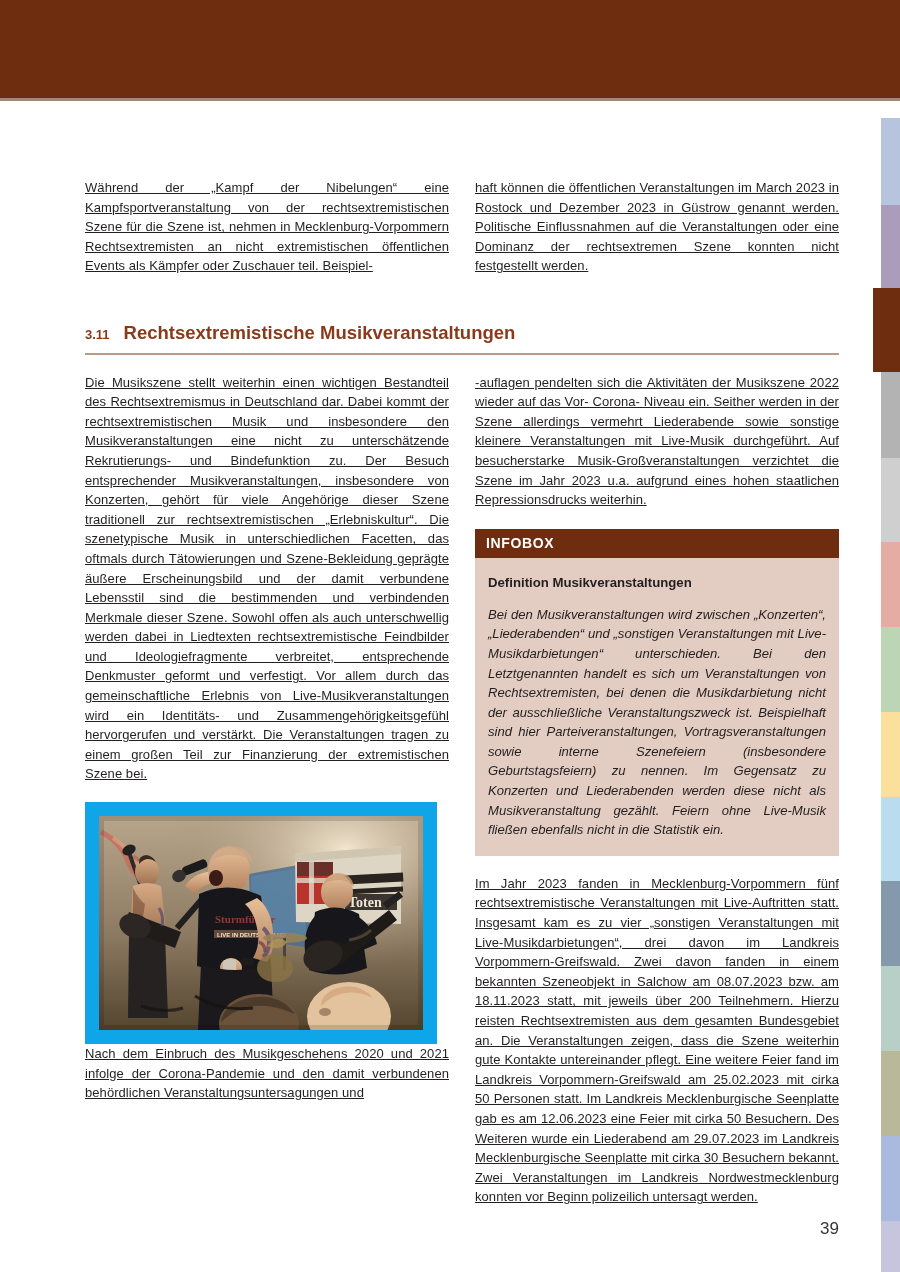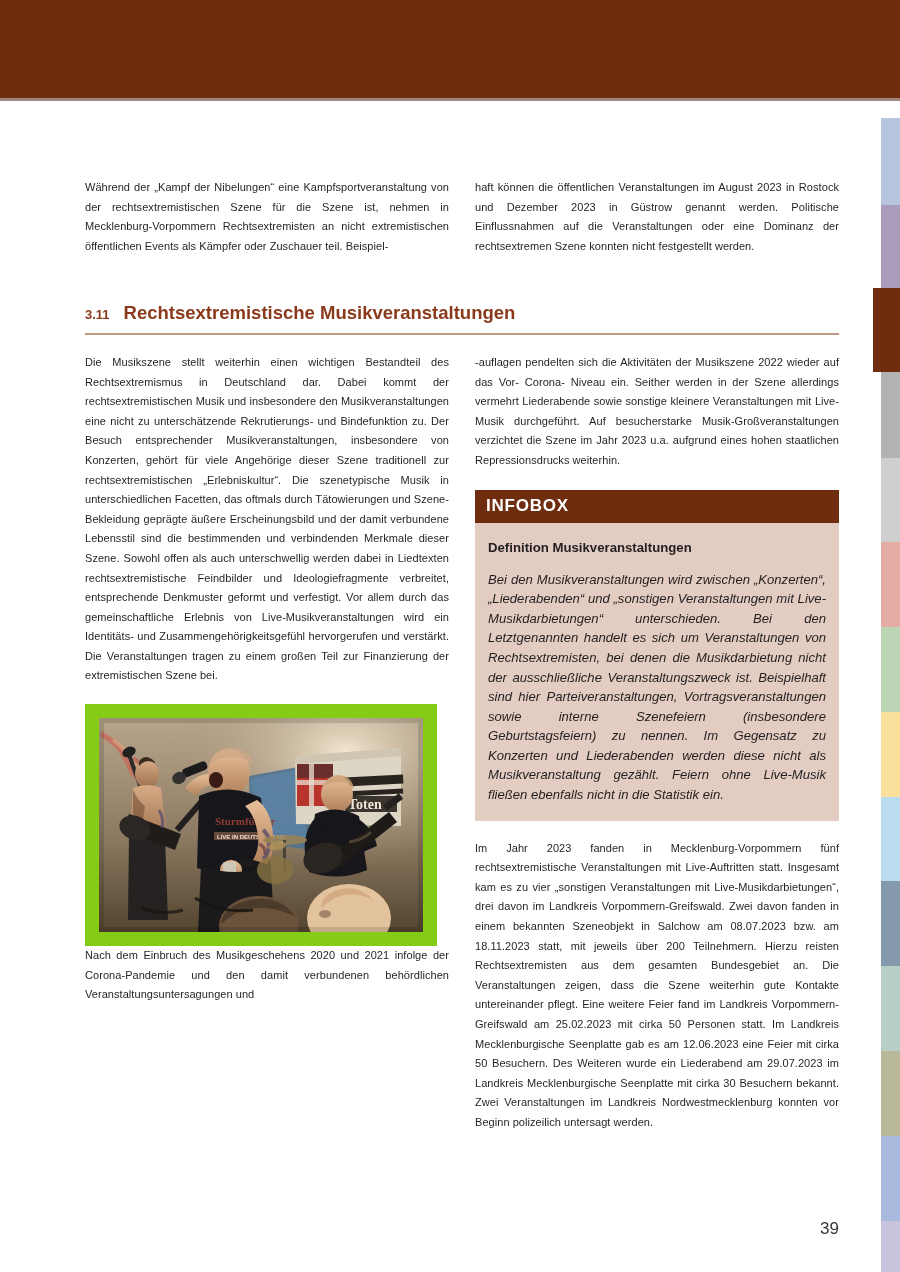--- a/index.html
+++ b/index.html
@@ -69,26 +69,27 @@
     display: flex;
     gap: 26px;
     align-items: flex-start;
   }
   .col {
     width: 364px;
   }
 
   p.body {
     margin: 0 0 0 0;
-    font-size: 11px;
+    font-size: 13px;
     line-height: 19.6px;
     text-align: justify;
     -webkit-hyphens: none;
     hyphens: none;
     letter-spacing: .005em;
+    text-decoration: underline;
   }
 
   
   .section-head {
     margin-top: 46px;
     display: flex;
     align-items: baseline;
     gap: 14px;
     color: #8a3a1b;
   }
@@ -109,21 +110,21 @@
   .after-rule { margin-top: 18px; }
 
   
   .infobox {
     margin-top: 19px;
     width: 100%;
   }
   .infobox-header {
     background: #6f2d10;
     color: #ffffff;
-    font-size: 17px;
+    font-size: 14px;
     font-weight: bold;
     letter-spacing: .045em;
     padding: 6px 11px 7px 11px;
   }
   .infobox-body {
     background: #e3ccc1;
     padding: 16px 13px 16px 13px;
   }
   .infobox-title {
     font-size: 13.2px;
@@ -136,21 +137,21 @@
     font-size: 13.1px;
     line-height: 19.6px;
     text-align: justify;
     font-style: italic;
   }
 
   
   .photo-frame {
     margin-top: 18px;
     width: 352px;
-    background: #84cc16;
+    background: #0ea5e9;
     padding: 14px 14px 14px 14px;
     box-sizing: border-box;
   }
   .photo {
     position: relative;
     width: 324px;
     height: 214px;
     overflow: hidden;
     background: #5b4a3c;
   }
@@ -193,21 +194,21 @@
       <div class="seg" style="height: 85px; background: rgb(199, 196, 221);"></div>
     </div>
 
   <div class="content">
 
     <div class="cols">
       <div class="col">
         <p class="body">Während der „Kampf der Nibelungen“ eine Kampfsportveranstaltung von der rechtsextremistischen Szene für die Szene ist, nehmen in Mecklenburg-Vorpommern Rechtsextremisten an nicht extremistischen öffentlichen Events als Kämpfer oder Zuschauer teil. Beispiel-</p>
       </div>
       <div class="col">
-        <p class="body">haft können die öffentlichen Veranstaltungen im August 2023 in Rostock und Dezember 2023 in Güstrow genannt werden. Politische Einflussnahmen auf die Veranstaltungen oder eine Dominanz der rechtsextremen Szene konnten nicht festgestellt werden.</p>
+        <p class="body">haft können die öffentlichen Veranstaltungen im March 2023 in Rostock und Dezember 2023 in Güstrow genannt werden. Politische Einflussnahmen auf die Veranstaltungen oder eine Dominanz der rechtsextremen Szene konnten nicht festgestellt werden.</p>
       </div>
     </div>
 
     <div class="section-head">
       <span class="section-num">3.11</span>
       <span class="section-title">Rechtsextremistische Musikveranstaltungen</span>
     </div>
     <div class="head-rule"></div>
 
     <div class="cols after-rule">

